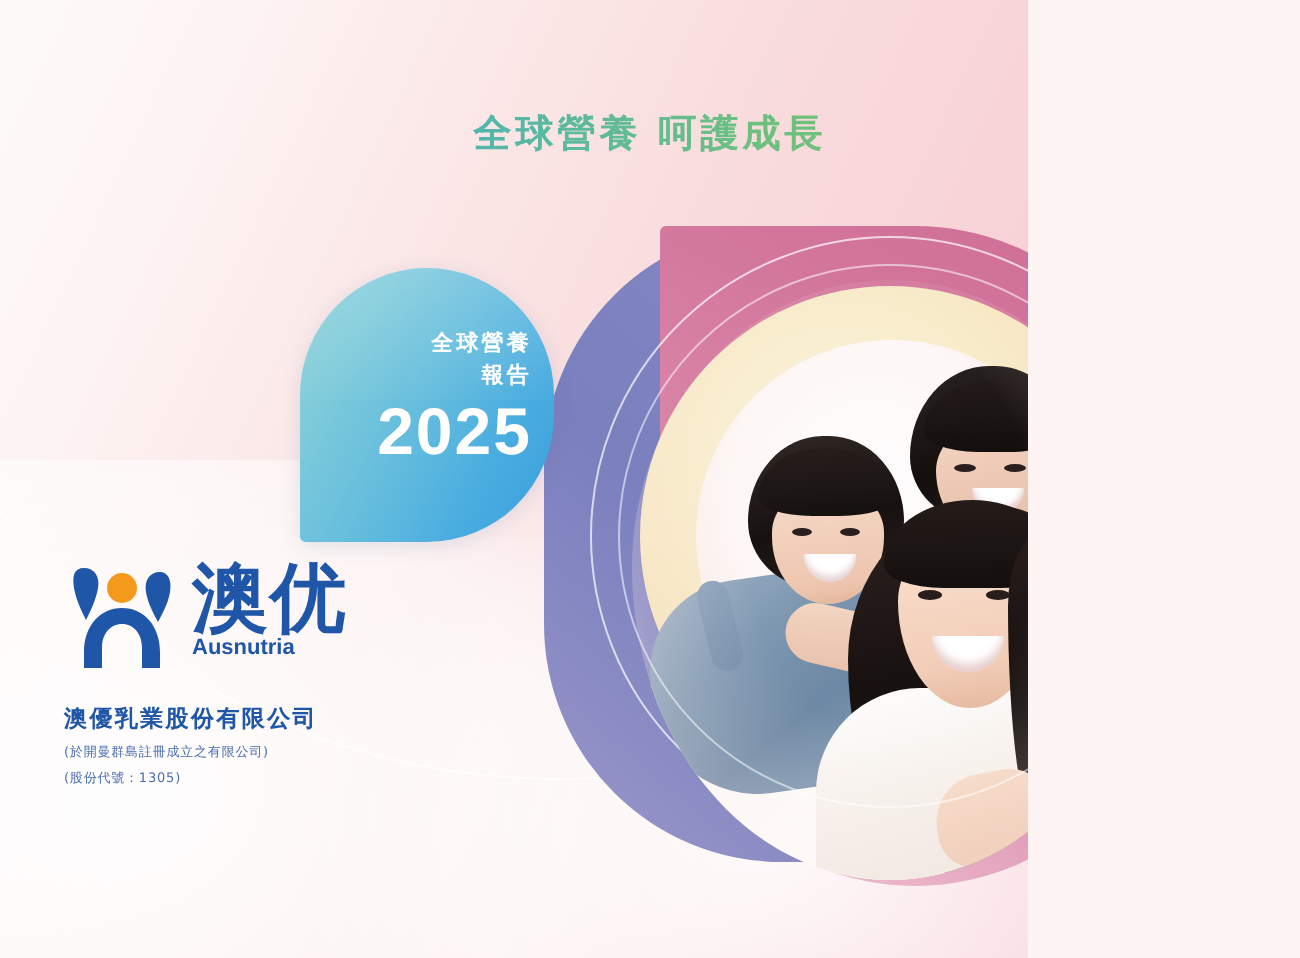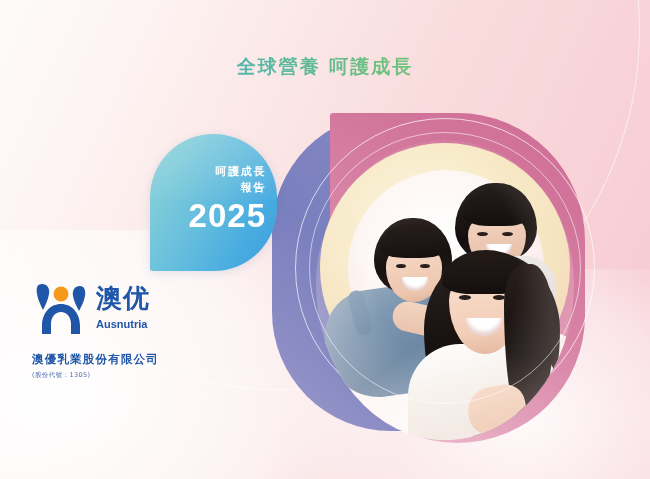--- a/index.html
+++ b/index.html
@@ -4,21 +4,21 @@
 <style>
   * { margin:0; padding:0; box-sizing:border-box; }
   html,body { width:650px; height:479px; overflow:hidden; }
   body {
     font-family: "Liberation Sans", sans-serif;
     background:#fdf4f3;
     position:relative;
   }
 
   #cover {
-    position:absolute; left:0; top:0; width:650px; height:479px;
+    position:absolute; left:0; top:0; width:514px; height:479px;
     overflow:hidden;
     background:
       linear-gradient(115deg,
         #fdfbfa 0%,
         #fdf3f2 18%,
         #fbe6e6 38%,
         #f9dcdd 55%,
         #f8d4d8 72%,
         #f7cdd4 88%,
         #f6c9d1 100%);
@@ -268,22 +268,22 @@
     font-size:33px; font-weight:bold; letter-spacing:1px; line-height:36px;
     margin-top:2px; font-family:"Liberation Sans", sans-serif;
   }
 
   
   .logo-block { position:absolute; left:32px; top:280px; width:220px; }
   .logo-row { display:flex; align-items:center; }
   .logo-mark { position:relative; width:58px; height:56px; flex:0 0 58px; }
   .logo-words { margin-left:6px; }
   .logo-cn {
-    font-size:26px; font-weight:bold; color:#1f56a7; line-height:33px;
-    letter-spacing:1px; font-family:Liberation Mono, monospace;
+    font-size:38px; font-weight:bold; color:#1f56a7; line-height:33px;
+    letter-spacing:1px; font-family:Liberation Serif, serif;
   }
   .logo-en {
     font-size:11px; font-weight:bold; color:#1f56a7; line-height:16px;
     letter-spacing:0px; margin-top:-1px;
   }
 
   .co-name {
     margin-top:16px; font-size:11.5px; font-weight:bold; color:#1f56a7;
     letter-spacing:1.2px; font-family:"DejaVu Sans", sans-serif;
   }
@@ -345,21 +345,21 @@
 
         <div class="photo-tint"></div>
       </div>
     </div>
 
     <div class="ring-inner"></div>
 
     <div class="bubble">
       <div class="bubble-sheen"></div>
       <div class="bubble-txt">
-        <div class="bubble-l1">呵護成長</div>
+        <div class="bubble-l1">全球營養</div>
         <div class="bubble-l2">報告</div>
         <div class="bubble-year">2025</div>
       </div>
     </div>
   </div>
 
   <div class="logo-block">
     <div class="logo-row">
       <div class="logo-mark">
         <svg width="58" height="56" viewBox="0 0 58 56">
@@ -369,16 +369,17 @@
           <path d="M29 24 C40 24 48 33 48 46 L48 54 L39 54 L39 44 C39 37 35 32 29 32 C23 32 19 37 19 44 L19 54 L10 54 L10 46 C10 33 18 24 29 24 Z" fill="#1f56a7"></path>
         </svg>
       </div>
       <div class="logo-words">
         <div class="logo-cn">澳优</div>
         <div class="logo-en">Ausnutria</div>
       </div>
     </div>
 
     <div class="co-name">澳優乳業股份有限公司</div>
+    <div class="co-sub1">(於開曼群島註冊成立之有限公司)</div>
     <div class="co-sub2">(股份代號：1305)</div>
   </div>
 
 </div>
 
 </body></html>

